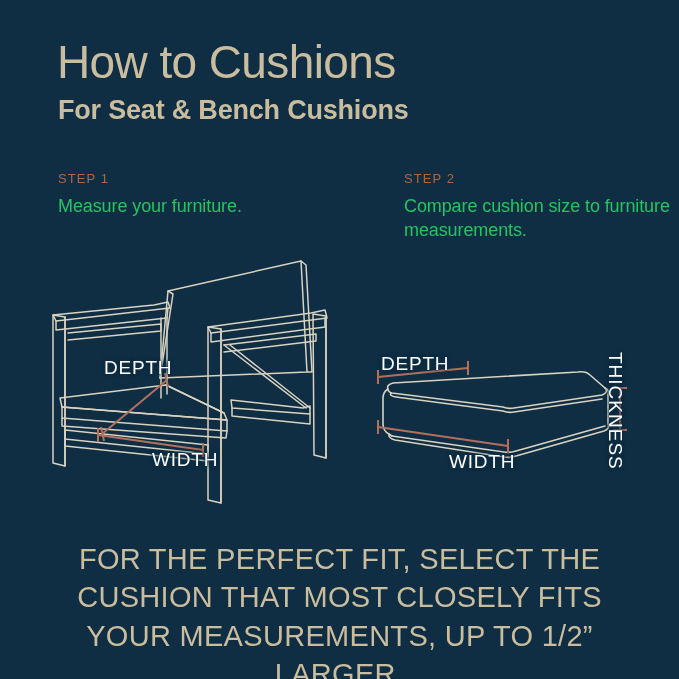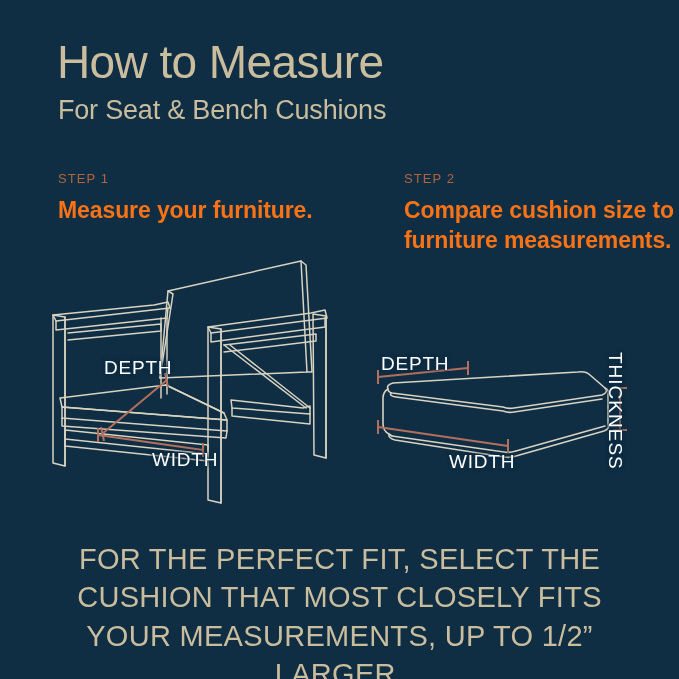--- a/index.html
+++ b/index.html
@@ -27,44 +27,44 @@
     letter-spacing: -0.6px;
     color: #c9bd9e;
     line-height: 1.05;
     white-space: nowrap;
   }
   .title-sub {
     position: absolute;
     left: 58px;
     top: 96px;
     font-size: 27px;
-    font-weight: 400;
+    font-weight: 700;
     letter-spacing: -0.2px;
     color: #c9bd9e;
     line-height: 1.1;
     white-space: nowrap;
   }
 
   
   .step-col { position: absolute; }
   .step-1 { left: 58px; top: 172px; width: 300px; }
   .step-2 { left: 404px; top: 172px; width: 270px; }
 
   .step-kicker {
     font-size: 13px;
     font-weight: normal;
     letter-spacing: 1.1px;
     color: #b2643f;
     margin: 0 0 10px 0;
     line-height: 1;
   }
   .step-body {
-    font-size: 23px;
-    font-weight: 700;
-    color: #f97316;
+    font-size: 18px;
+    font-weight: 400;
+    color: #22c55e;
     line-height: 1.32;
     letter-spacing: -0.1px;
   }
 
   
   .diagram {
     position: absolute;
   }
   #chair-diagram { left: 48px; top: 248px; width: 305px; height: 260px; }
   #cushion-diagram { left: 362px; top: 330px; width: 275px; height: 165px; }
@@ -107,21 +107,21 @@
     color: #c9bd9e;
     padding: 0 40px;
     box-sizing: border-box;
   }
 </style>
 </head>
 <body>
 
 <div id="infographic">
 
-  <div class="title-main">How to Measure</div>
+  <div class="title-main">How to Cushions</div>
   <div class="title-sub">For Seat &amp; Bench Cushions</div>
 
   <div class="step-col step-1">
     <div class="step-kicker">STEP 1</div>
     <div class="step-body">Measure your furniture.</div>
   </div>
 
   <div class="step-col step-2">
     <div class="step-kicker">STEP 2</div>
     <div class="step-body">Compare cushion size to furniture measurements.</div>

